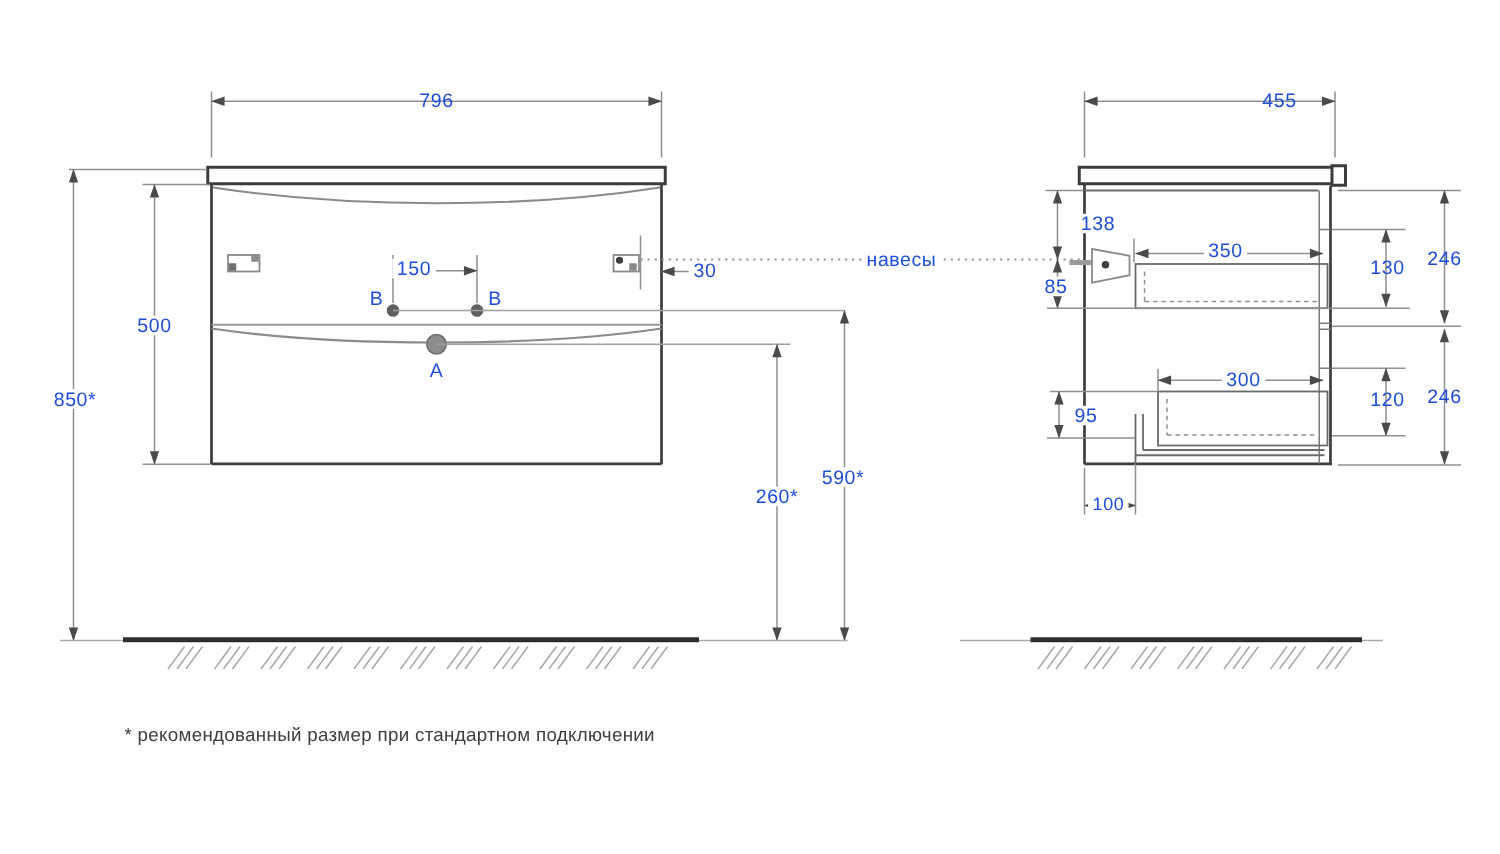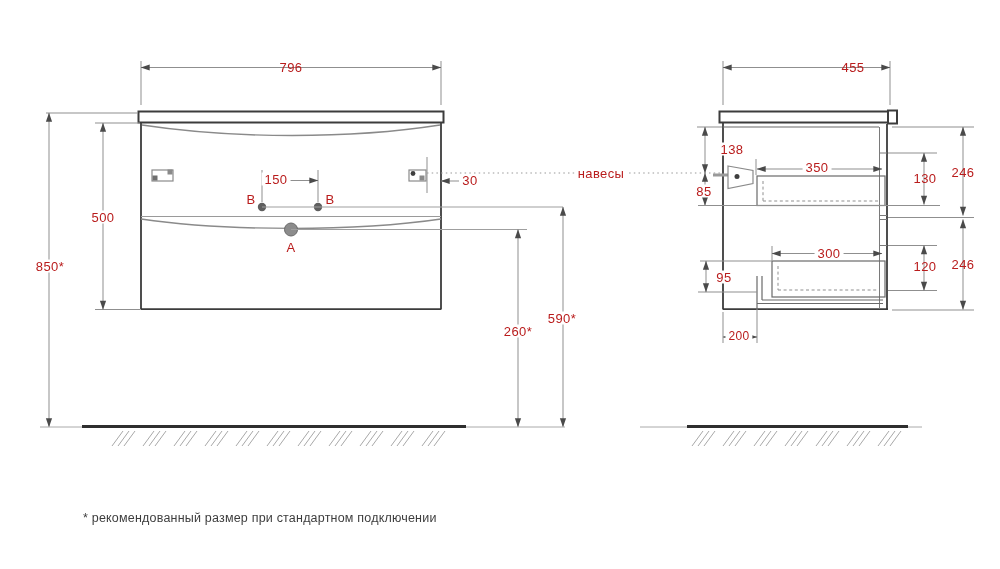--- a/index.html
+++ b/index.html
@@ -1,23 +1,23 @@
 <!DOCTYPE html>
 <html><head>
 <meta charset="utf-8">
 <style>
   html,body{margin:0;padding:0;background:#fff;}
   .canvas{position:relative;width:1000px;height:569px;background:#fff;overflow:hidden;
           font-family:"Liberation Sans","DejaVu Sans",sans-serif;}
   svg{position:absolute;left:0;top:0;}
   .lbl{position:absolute;transform:translate(-50%,-50%);font-size:13px;line-height:1;
-       color:#b91c1c;letter-spacing:.4px;white-space:nowrap;text-align:right;}
+       color:#1d4ed8;letter-spacing:.4px;white-space:nowrap;text-align:right;}
   .bg{background:#fff;padding:0 3px;}
   .small{font-size:12px;}
-  .fn{position:absolute;font-size:12.5px;line-height:1;color:#3d3d3d;letter-spacing:.2px;white-space:nowrap;margin-top:28px;}
+  .fn{position:absolute;font-size:12.5px;line-height:1;color:#3d3d3d;letter-spacing:.2px;white-space:nowrap;}
 </style>
 </head>
 <body>
 
 <div class="canvas">
 
 <svg width="1000" height="569" viewBox="0 0 1000 569">
   <defs>
     <marker id="arw" viewBox="0 0 10 8" refX="9.2" refY="4" markerWidth="10" markerHeight="8" orient="auto-start-reverse" markerUnits="userSpaceOnUse">
       <path d="M0.5,0.9 L9.5,4 L0.5,7.1 Z" fill="#4a4a4a"></path>
@@ -137,21 +137,21 @@
 <span class="lbl" style="left:330px;top:199px">B</span>
 <span class="lbl" style="left:291px;top:247px">A</span>
 <span class="lbl bg" style="left:518px;top:331px">260*</span>
 <span class="lbl bg" style="left:562px;top:318px">590*</span>
 <span class="lbl bg" style="left:601px;top:173px">навесы</span>
 
 <span class="lbl" style="left:853px;top:67px">455</span>
 <span class="lbl bg" style="left:732px;top:149px">138</span>
 <span class="lbl bg" style="left:704px;top:191px">85</span>
 <span class="lbl bg" style="left:724px;top:277px">95</span>
-<span class="lbl bg small" style="left:739px;top:336px">200</span>
+<span class="lbl bg small" style="left:739px;top:336px">100</span>
 <span class="lbl bg" style="left:817px;top:167px">350</span>
 <span class="lbl bg" style="left:829px;top:253px">300</span>
 <span class="lbl" style="left:925px;top:178px">130</span>
 <span class="lbl" style="left:925px;top:266px">120</span>
 <span class="lbl" style="left:963px;top:172px">246</span>
 <span class="lbl" style="left:963px;top:264px">246</span>
 
 <div class="fn" style="left:83px;top:484px">* рекомендованный размер при стандартном подключении</div>
 
 </div>

